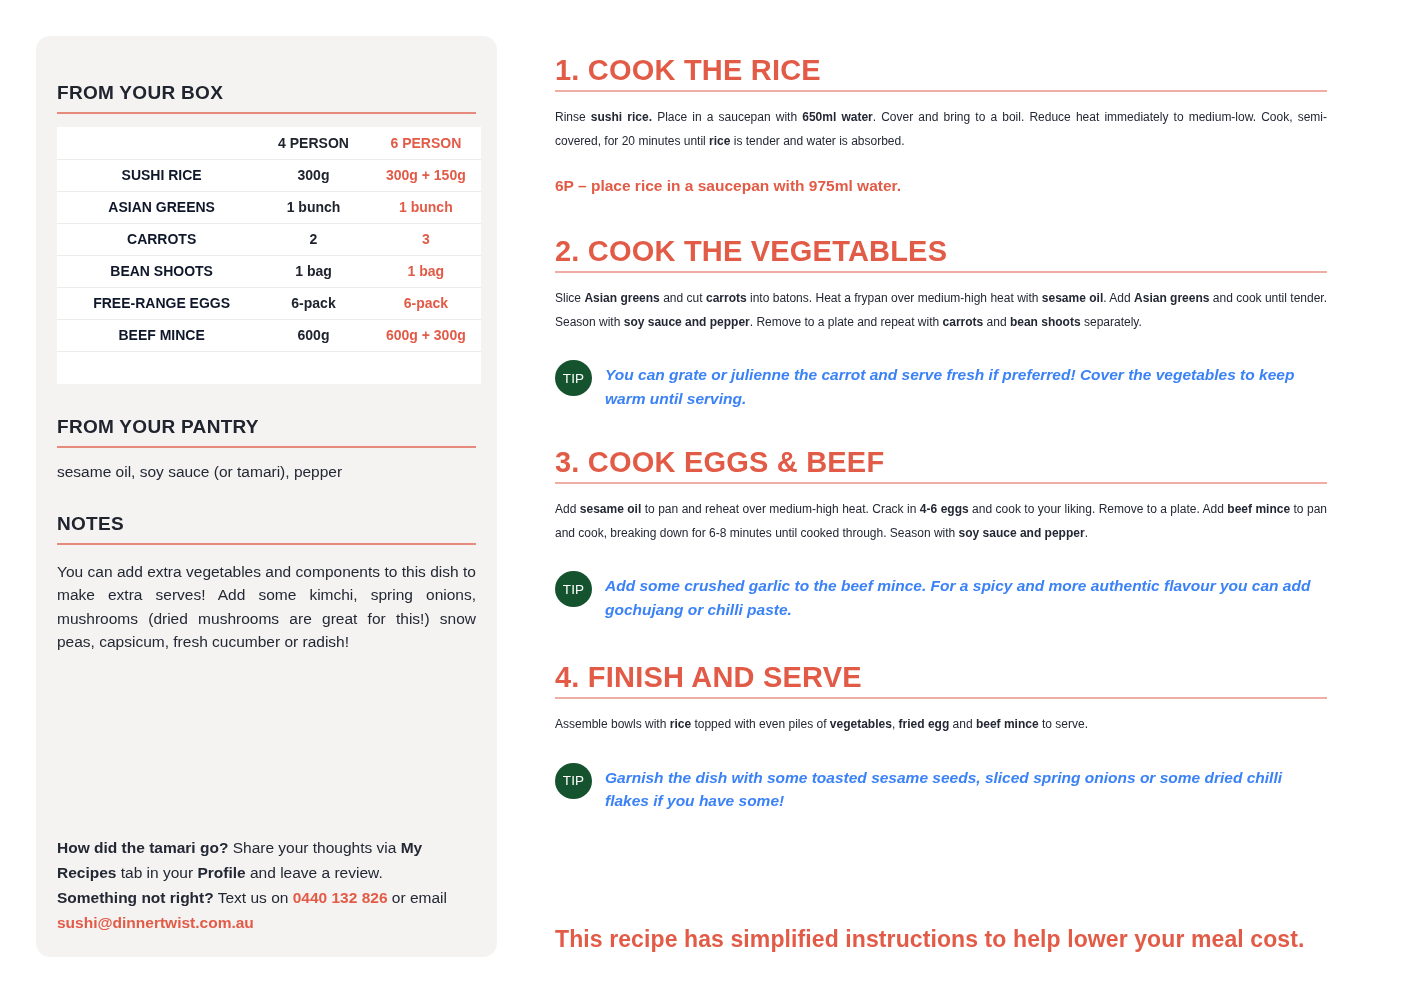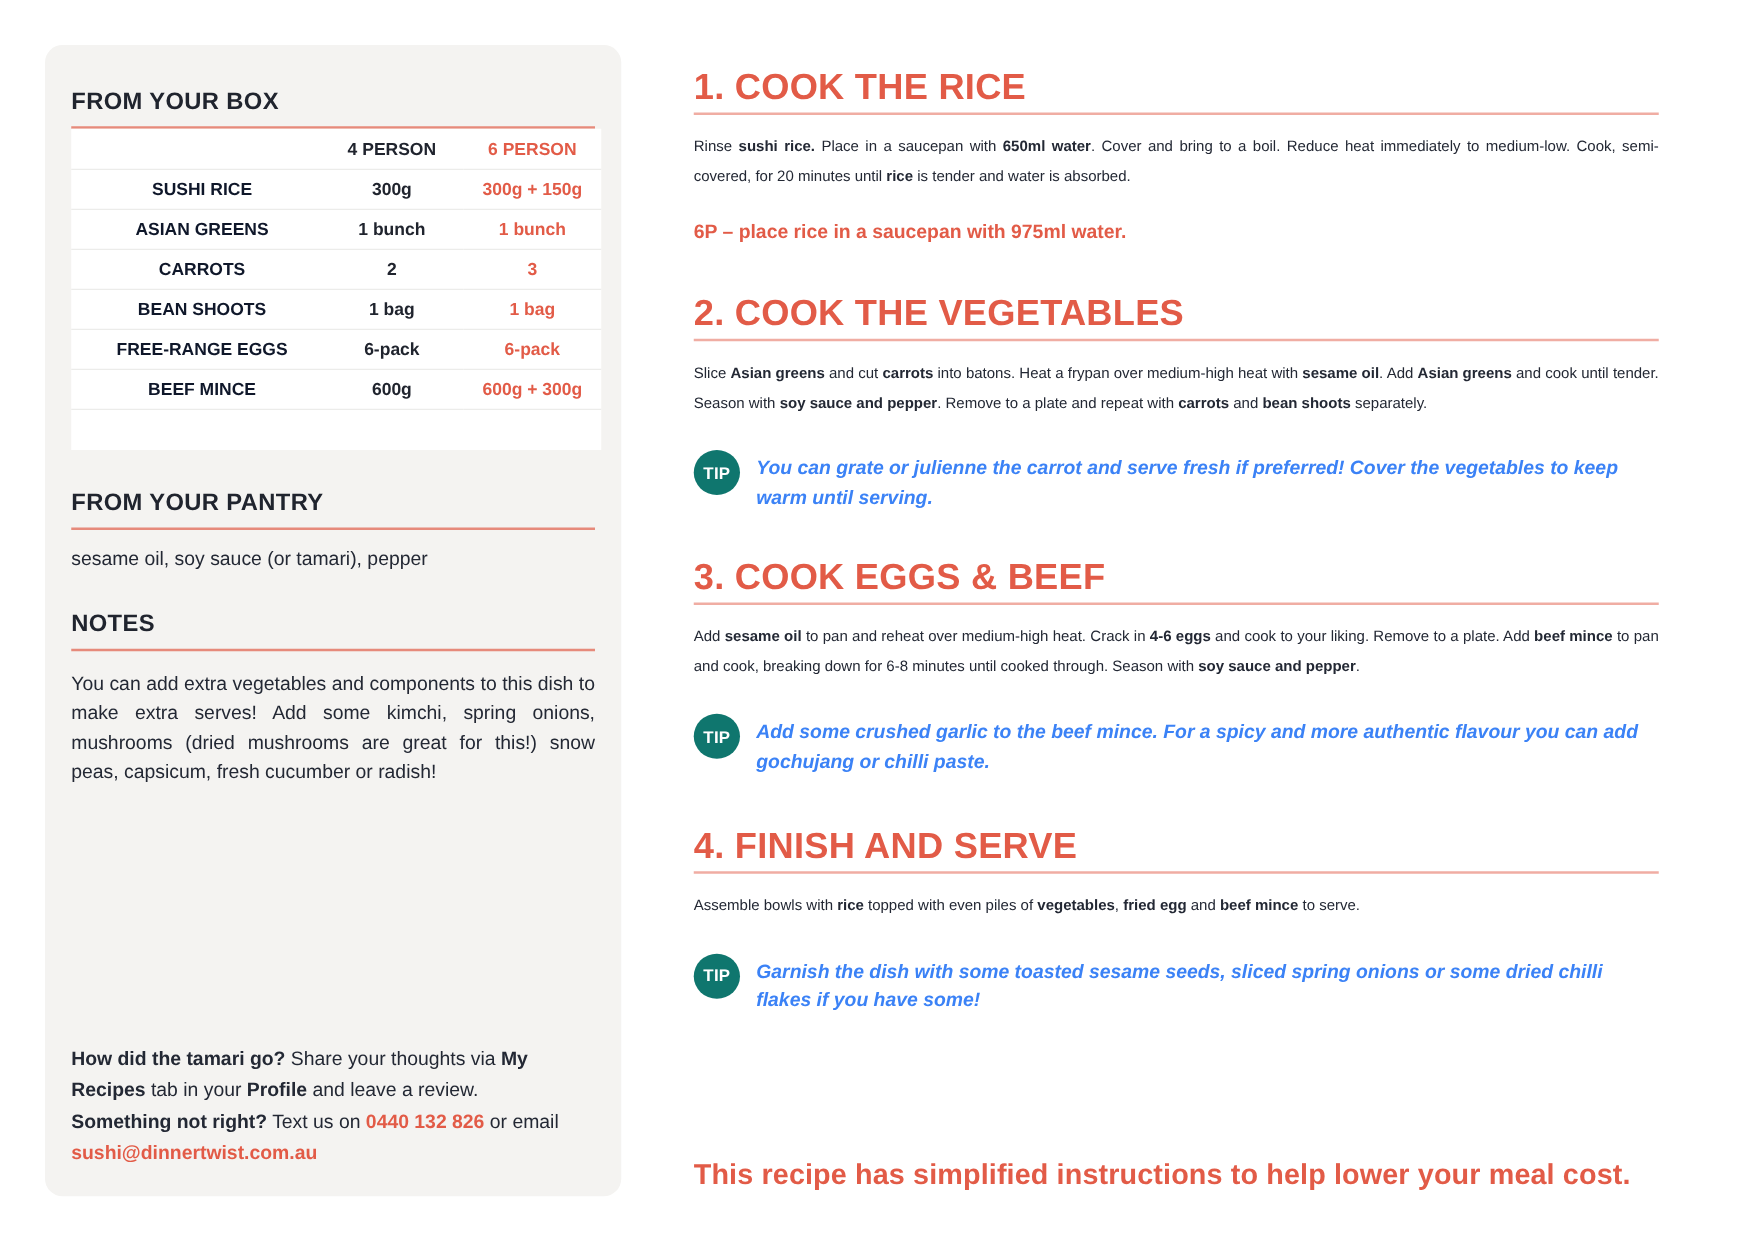--- a/index.html
+++ b/index.html
@@ -8,30 +8,30 @@
     position:relative; width:1403px; height:992px; background:#ffffff;
     font-family:"Liberation Sans","DejaVu Sans",sans-serif; color:#232834;
     overflow:hidden;
   }
   .b { font-weight:700; }
   .accent { color:#E25B47; }
 
   
   .sidebar {
     position:absolute; left:36px; top:36px; width:461px; height:921px;
-    background:#F4F3F1; border-radius:14px; padding:35px 21px 22px 21px;
+    background:#F4F3F1; border-radius:14px; padding:46px 21px 22px 21px;
   }
   .section-title {
     font-size:19px; font-weight:700; color:#20242E; letter-spacing:.3px;
   }
   .section-rule {
     height:2px; background:rgba(224,92,73,.7); margin-top:8px; border:none;
   }
   .box-table {
-    background:#ffffff; width:424px;
+    margin-top:13px; background:#ffffff; width:424px;
     border-collapse:collapse; font-size:14px; font-weight:700;
   }
   .box-table td, .box-table th { height:32px; border-bottom:1px solid #ECECEA; }
   .box-table tr:first-child th { border-bottom:1px solid #ECECEA; }
   .box-table .c-item { text-align:center; padding-left:10px; width:47%; color:#0f172a;}
   .box-table .c-p4 { text-align:center; width:27%; color:#20242E; }
   .box-table .c-p6 { text-align:center; width:26%; color:#E25B47; }
   .table-pad { background:#ffffff; width:424px; height:32px; }
 
   .pantry-title { margin-top:32px; }
@@ -60,21 +60,21 @@
   .step-body {
     margin-top:14px; font-size:12px; line-height:23.5px; text-align:justify;
     color:#232834;
   }
   .step-note {
     margin-top:24px; font-size:15.5px; font-weight:700; color:#E25B47;
   }
   .tip { display:flex; align-items:flex-start; margin-top:26px; }
   .tip-badge {
     flex:0 0 37px; width:37px; height:36px; border-radius:50%;
-    background:#0f766e; color:#ffffff; font-weight:700; font-size:13.5px;
+    background:#14532d; color:#ffffff; font-weight:400; font-size:13.5px;
     display:flex; align-items:center; justify-content:center; letter-spacing:.2px;
   }
   .tip-text {
     margin-left:13px; padding-top:3px; font-size:15.5px; line-height:23.5px;
     font-weight:700; font-style:italic; color:#3b82f6;
   }
   .m-step1 { margin-top:58px; }
   .m-step2 { margin-top:44px; }
   .m-step3 { margin-top:40px; }
   .m-step4 { margin-top:44px; }

